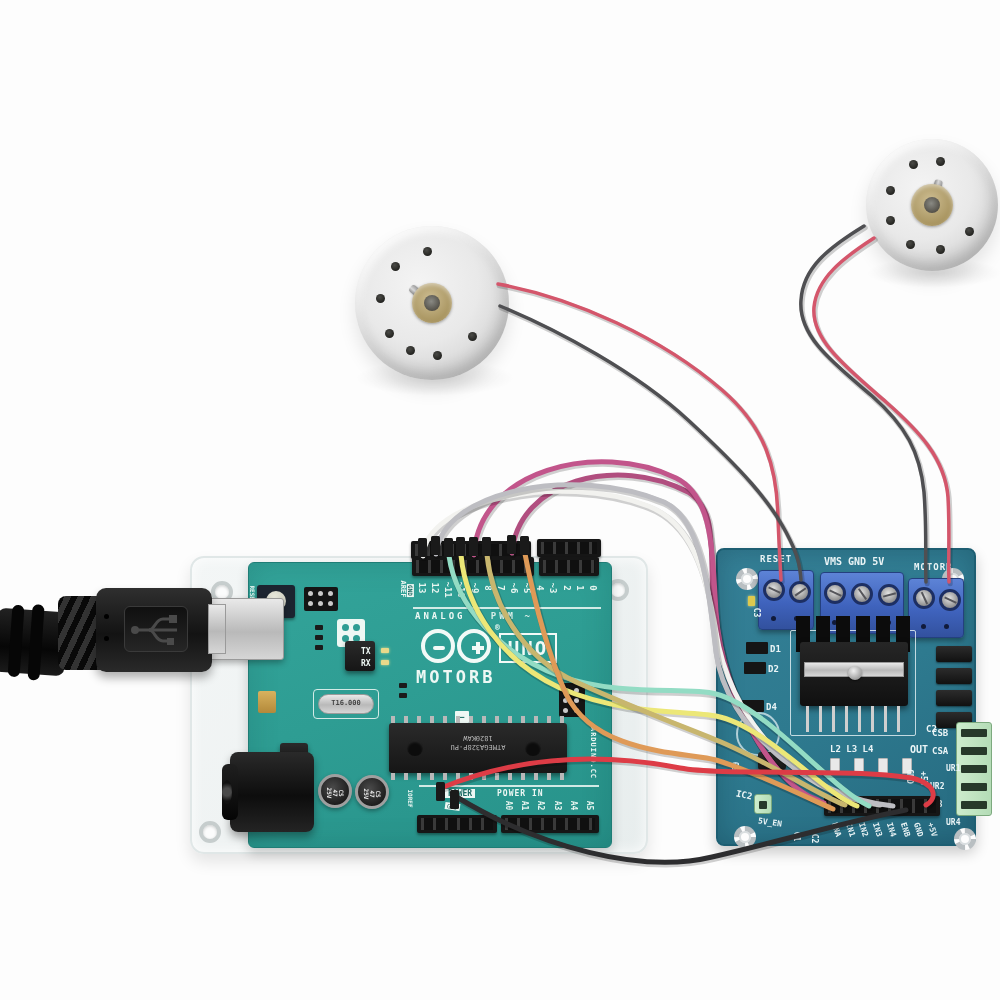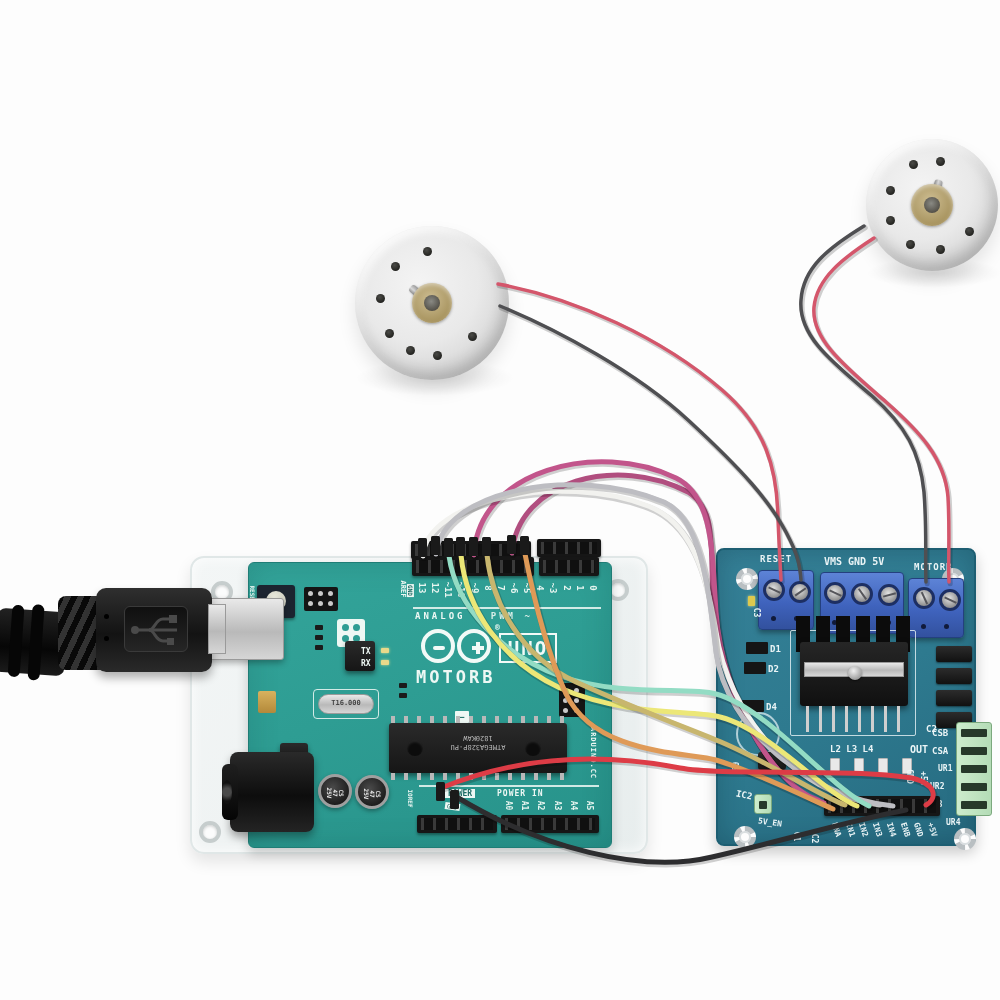--- a/index.html
+++ b/index.html
@@ -406,21 +406,21 @@
 
     <div class="greenconn" style="left:238px;top:172px;width:36px;height:94px;">
       <i style="top:6px;"></i>
         <i style="top:24px;"></i>
         <i style="top:42px;"></i>
         <i style="top:60px;"></i>
         <i style="top:78px;"></i>
     </div>
     <span class="dsilk" style="left:214px;top:178px;font-size:9px;">CSB</span>
     <span class="dsilk" style="left:214px;top:196px;font-size:9px;">CSA</span>
-    <span class="dsilk" style="left:220px;top:214px;font-size:8px;">UR1</span>
+    <span class="dsilk" style="left:228px;top:214px;font-size:8px;">UR1</span>
     <span class="dsilk" style="left:212px;top:232px;font-size:8px;">UR2</span>
     <span class="dsilk" style="left:210px;top:250px;font-size:8px;">UR3</span>
     <span class="dsilk" style="left:228px;top:268px;font-size:8px;">UR4</span>
 
     <div class="chip" style="left:40px;top:202px;width:28px;height:18px;"></div>
     <span class="dsilk vtext" style="left:12px;top:212px;font-size:8px;">05</span>
     <span class="dsilk" style="left:18px;top:240px;font-size:9px;transform:rotate(12deg);">IC2</span>
     <div class="greenconn" style="left:36px;top:244px;width:18px;height:20px;">
         <i style="top:6px;"></i>
       </div>

